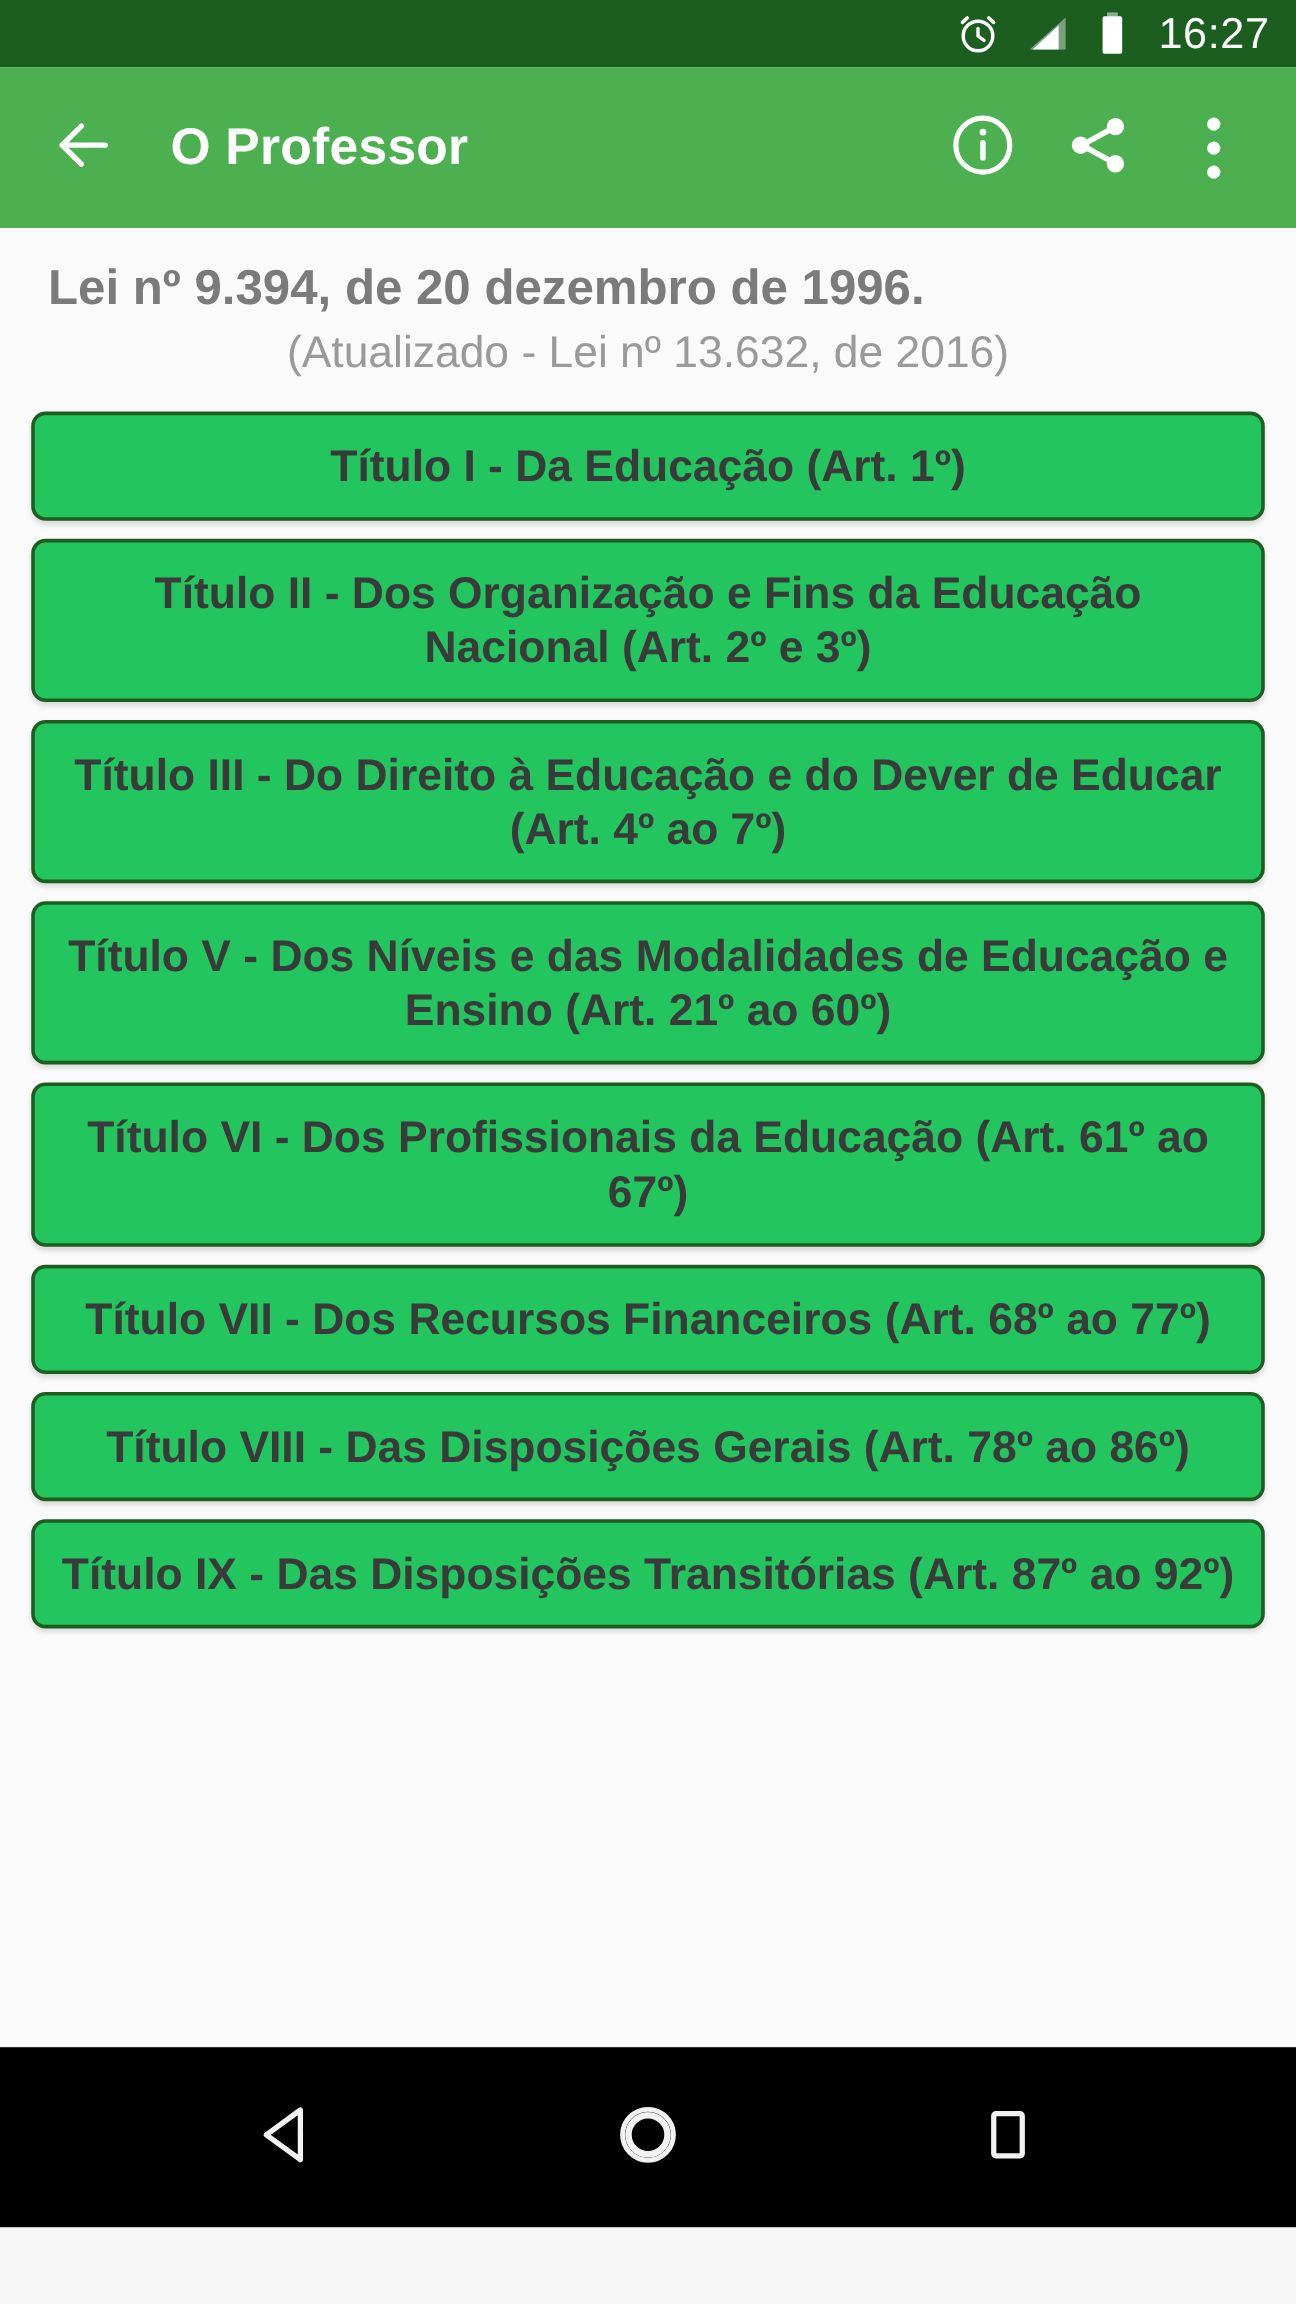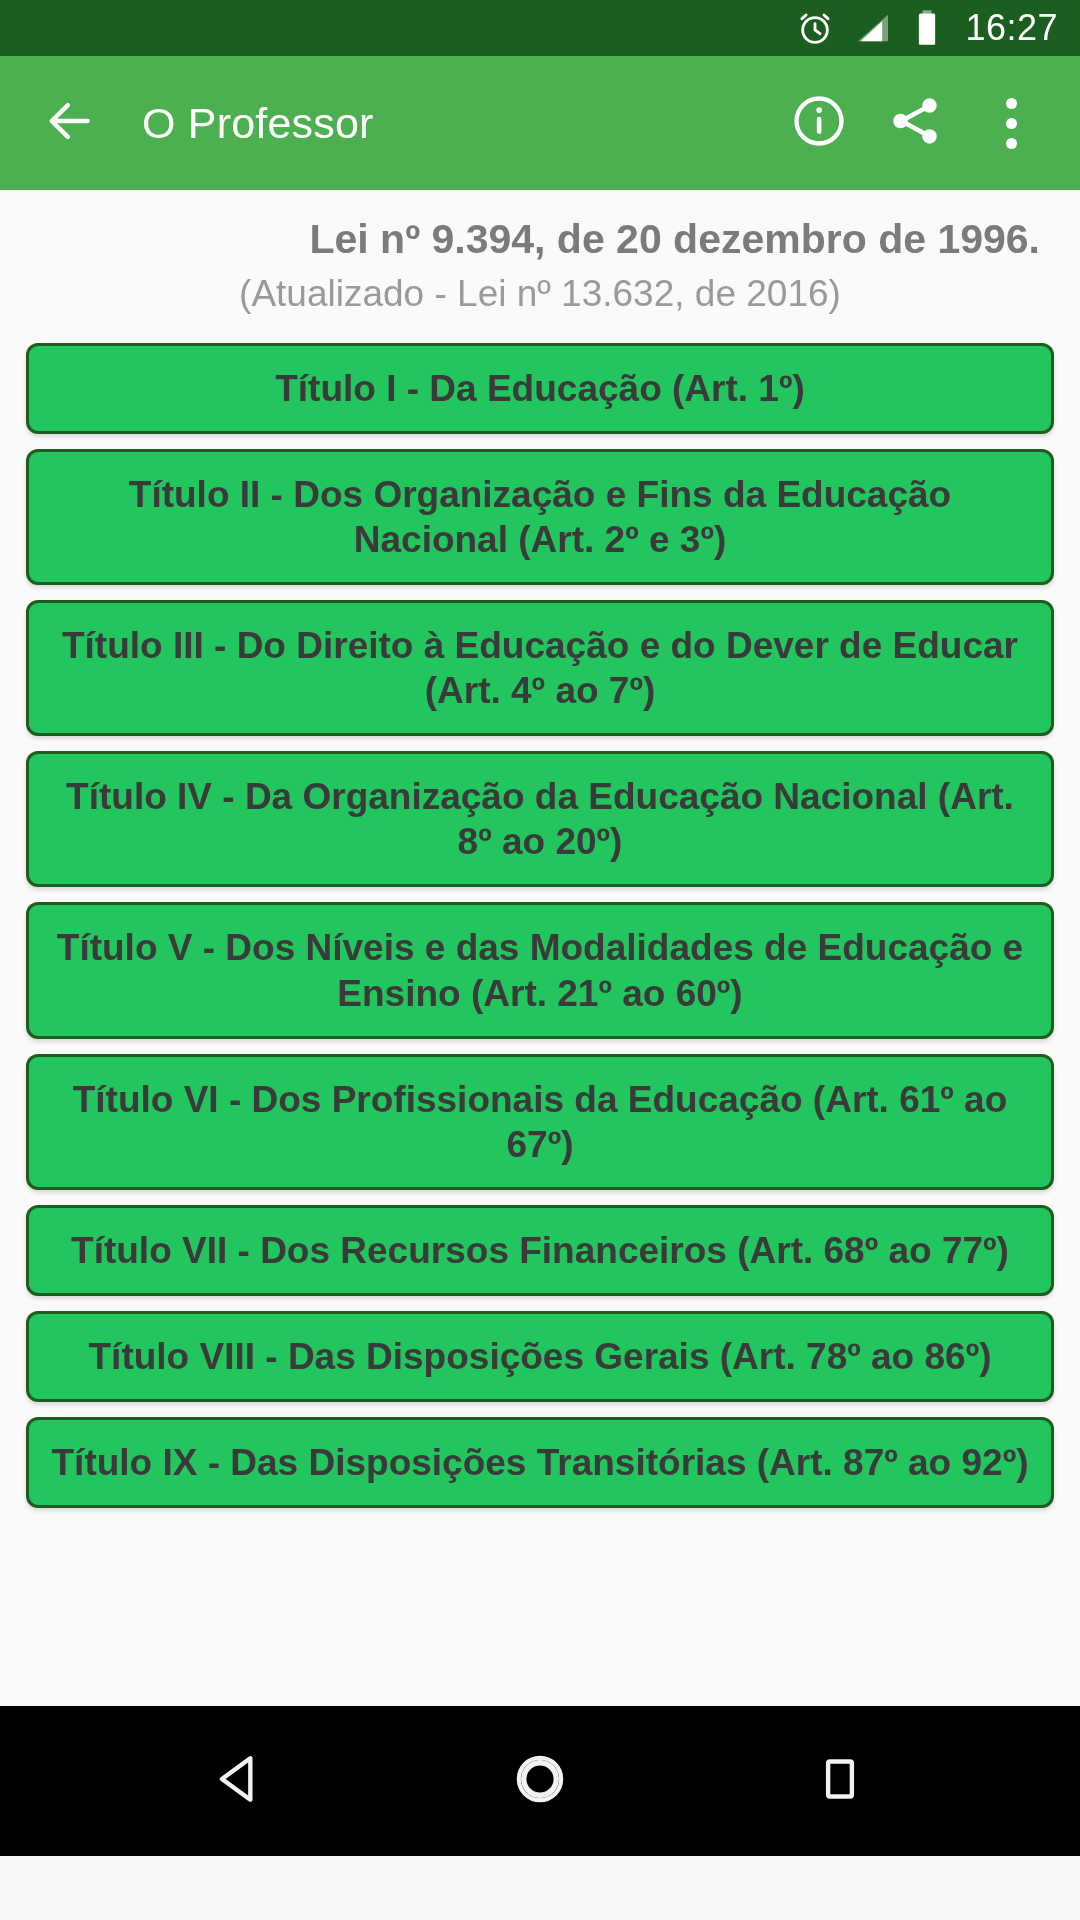--- a/index.html
+++ b/index.html
@@ -37,21 +37,21 @@
     background:#4caf50;
     display:flex; align-items:center;
     padding:0 26px 0 38px;
   }
   .back-btn {
     width:62px; height:62px;
     display:flex; align-items:center; justify-content:center;
     flex:0 0 62px;
   }
   .appbar-title {
-    color:#ffffff; font-size:43px; font-weight:normal;
+    color:#ffffff; font-size:43px; font-weight:bold;
     margin-left:42px; flex:1 1 auto;
     white-space:nowrap; overflow:hidden;
     letter-spacing:0.2px;
   }
   .appbar-actions { display:flex; align-items:center; gap:34px; margin-right:12px; }
   .act-btn {
     width:62px; height:62px;
     display:flex; align-items:center; justify-content:center;
     flex:0 0 62px;
   }
@@ -59,21 +59,21 @@
   .kebab i { display:block; width:11px; height:11px; border-radius:50%; background:#fff; }
 
   
   .content {
     flex:1 1 auto;
     background:#fafafa;
     padding:26px 0 0 0;
     overflow:hidden;
   }
   .law-title {
-    text-align:right;
+    text-align:left;
     color:#7b7b7b;
     font-size:41px; font-weight:bold;
     line-height:1.15;
     padding:0 40px;
   }
   .law-sub {
     text-align:center;
     color:#9a9a9a;
     font-size:37px; font-weight:400;
     line-height:1.2;
@@ -178,21 +178,20 @@
   </div>
 
   <div class="content">
     <div class="law-title">Lei nº 9.394, de 20 dezembro de 1996.</div>
     <div class="law-sub">(Atualizado - Lei nº 13.632, de 2016)</div>
 
     <div class="cards">
       <div class="card">Título I - Da Educação (Art. 1º)</div>
       <div class="card">Título II - Dos Organização e Fins da Educação Nacional (Art. 2º e 3º)</div>
       <div class="card">Título III - Do Direito à Educação e do Dever de Educar (Art. 4º ao 7º)</div>
-      <div class="card">Título IV - Da Organização da Educação Nacional (Art. 8º ao 20º)</div>
       <div class="card">Título V - Dos Níveis e das Modalidades de Educação e Ensino (Art. 21º ao 60º)</div>
       <div class="card">Título VI - Dos Profissionais da Educação (Art. 61º ao 67º)</div>
       <div class="card">Título VII - Dos Recursos Financeiros (Art. 68º ao 77º)</div>
       <div class="card">Título VIII - Das Disposições Gerais (Art. 78º ao 86º)</div>
       <div class="card">Título IX - Das Disposições Transitórias (Art. 87º ao 92º)</div>
     </div>
   </div>
 
   <div class="navbar">
     <div class="nav-btn">

